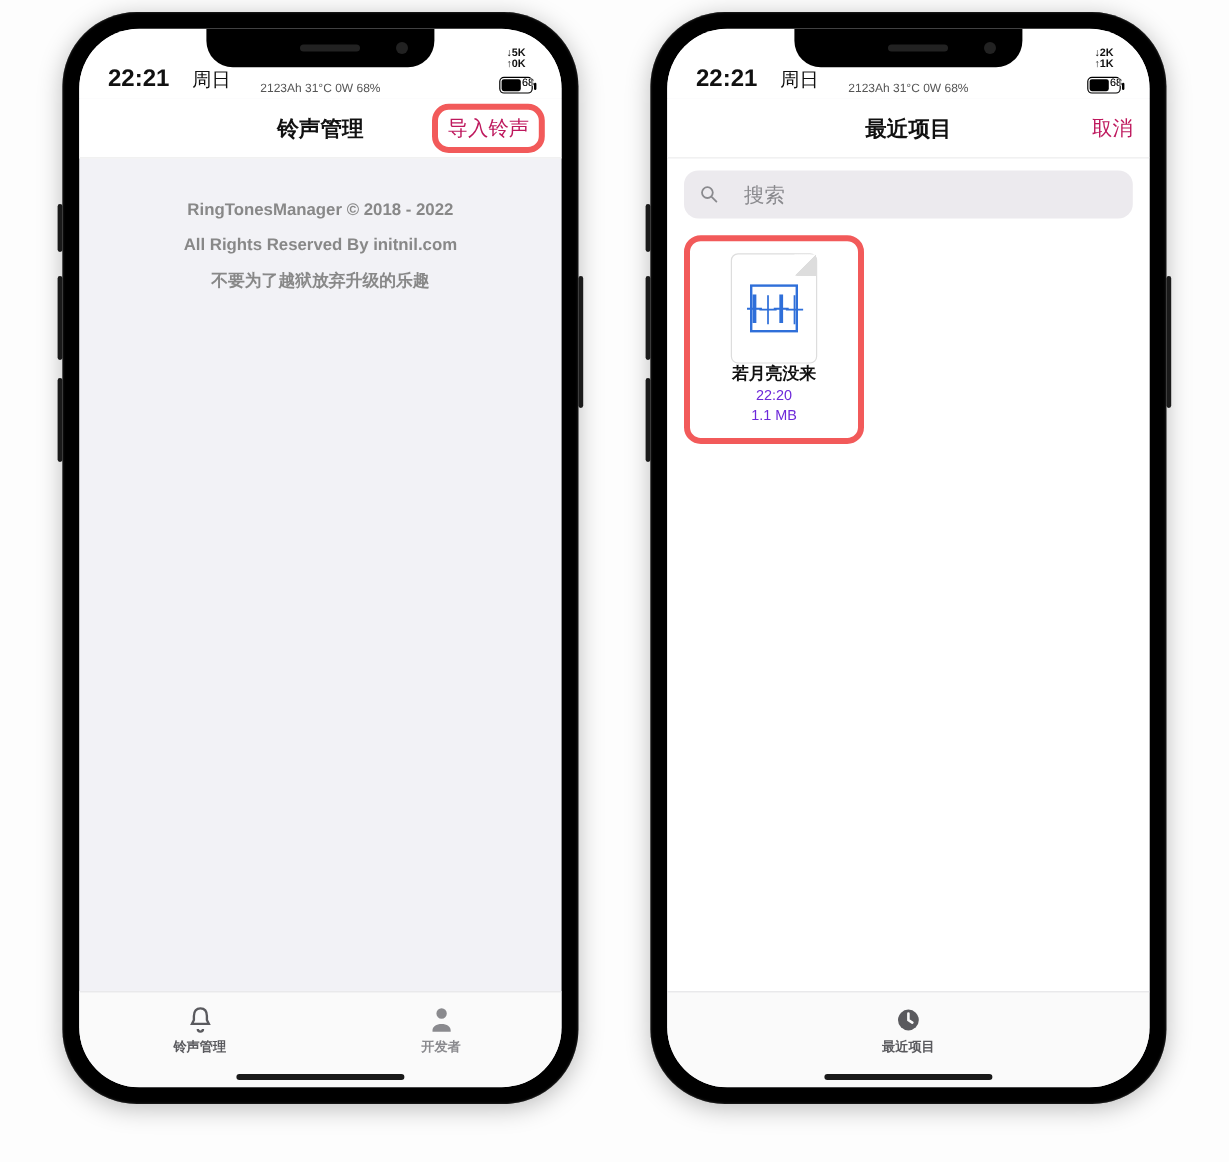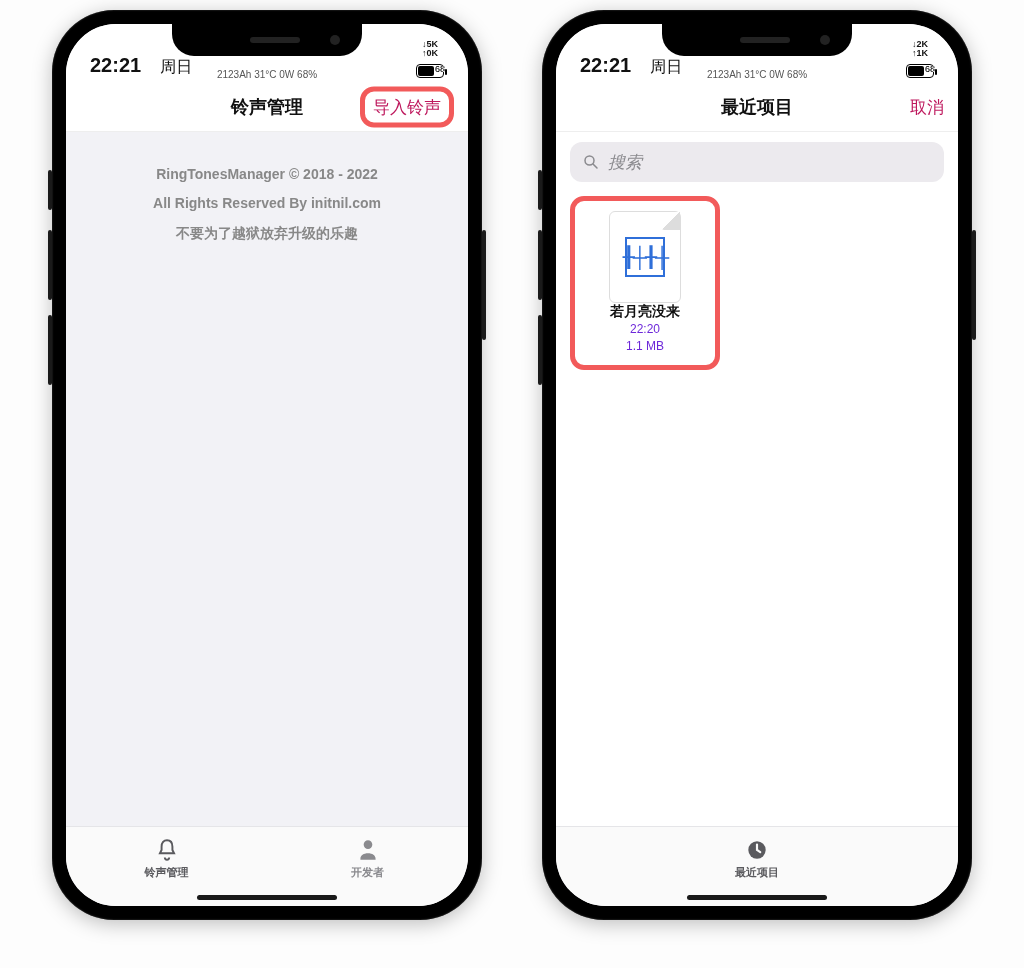--- a/index.html
+++ b/index.html
@@ -117,22 +117,22 @@
   .tabbar .tab .lbl{ font-size:11px; font-weight:600;}
   .tabbar svg{ width:26px; height:26px; }
 
   
   .screen.white .statusbar{ background:#fff;}
   .searchbar {
     margin:10px 14px 14px 14px;
     background:#eceaee;
     border-radius:12px;
     height:40px;
-    display:flex; align-items:center; gap:8px; padding:0 12px;
-    color:#8a8a8e; font-size:17px;font-style:italic;
+    display:flex; align-items:center; gap:20px; padding:0 12px;
+    color:#8a8a8e; font-size:17px;
   }
   .file-grid{
     padding:0 14px;
     display:flex; flex-wrap:wrap; gap:20px;
   }
   .file-item{
     width:150px;
     display:flex; flex-direction:column; align-items:center;
     padding:10px 6px;
   }

